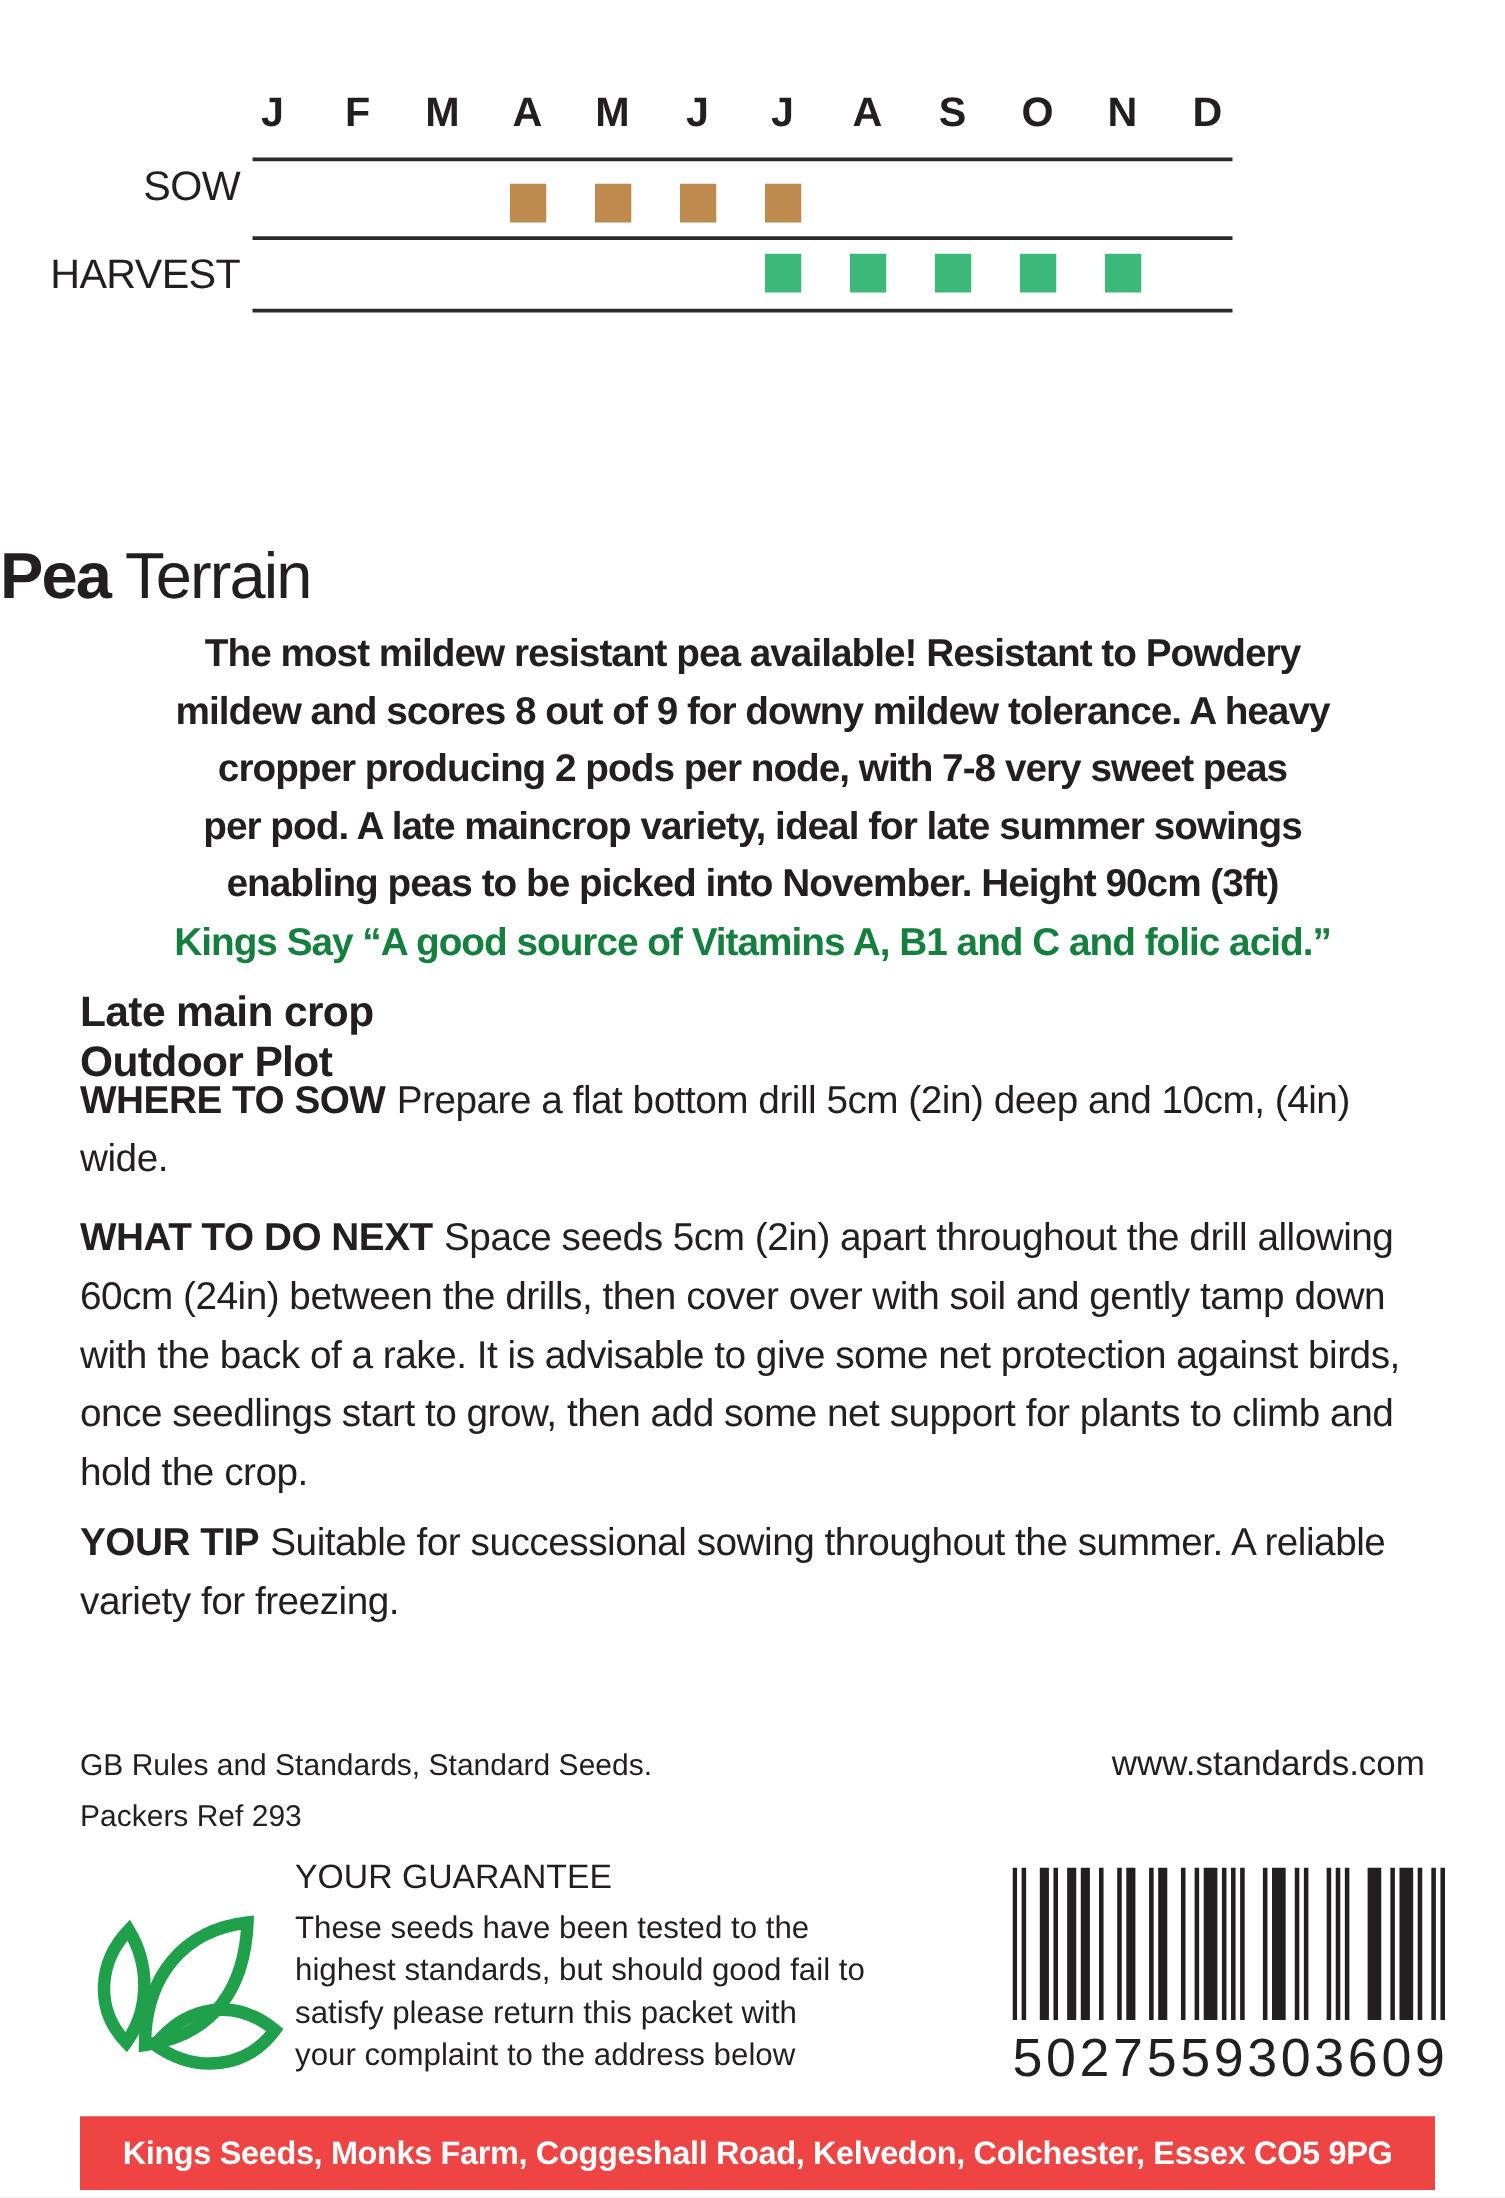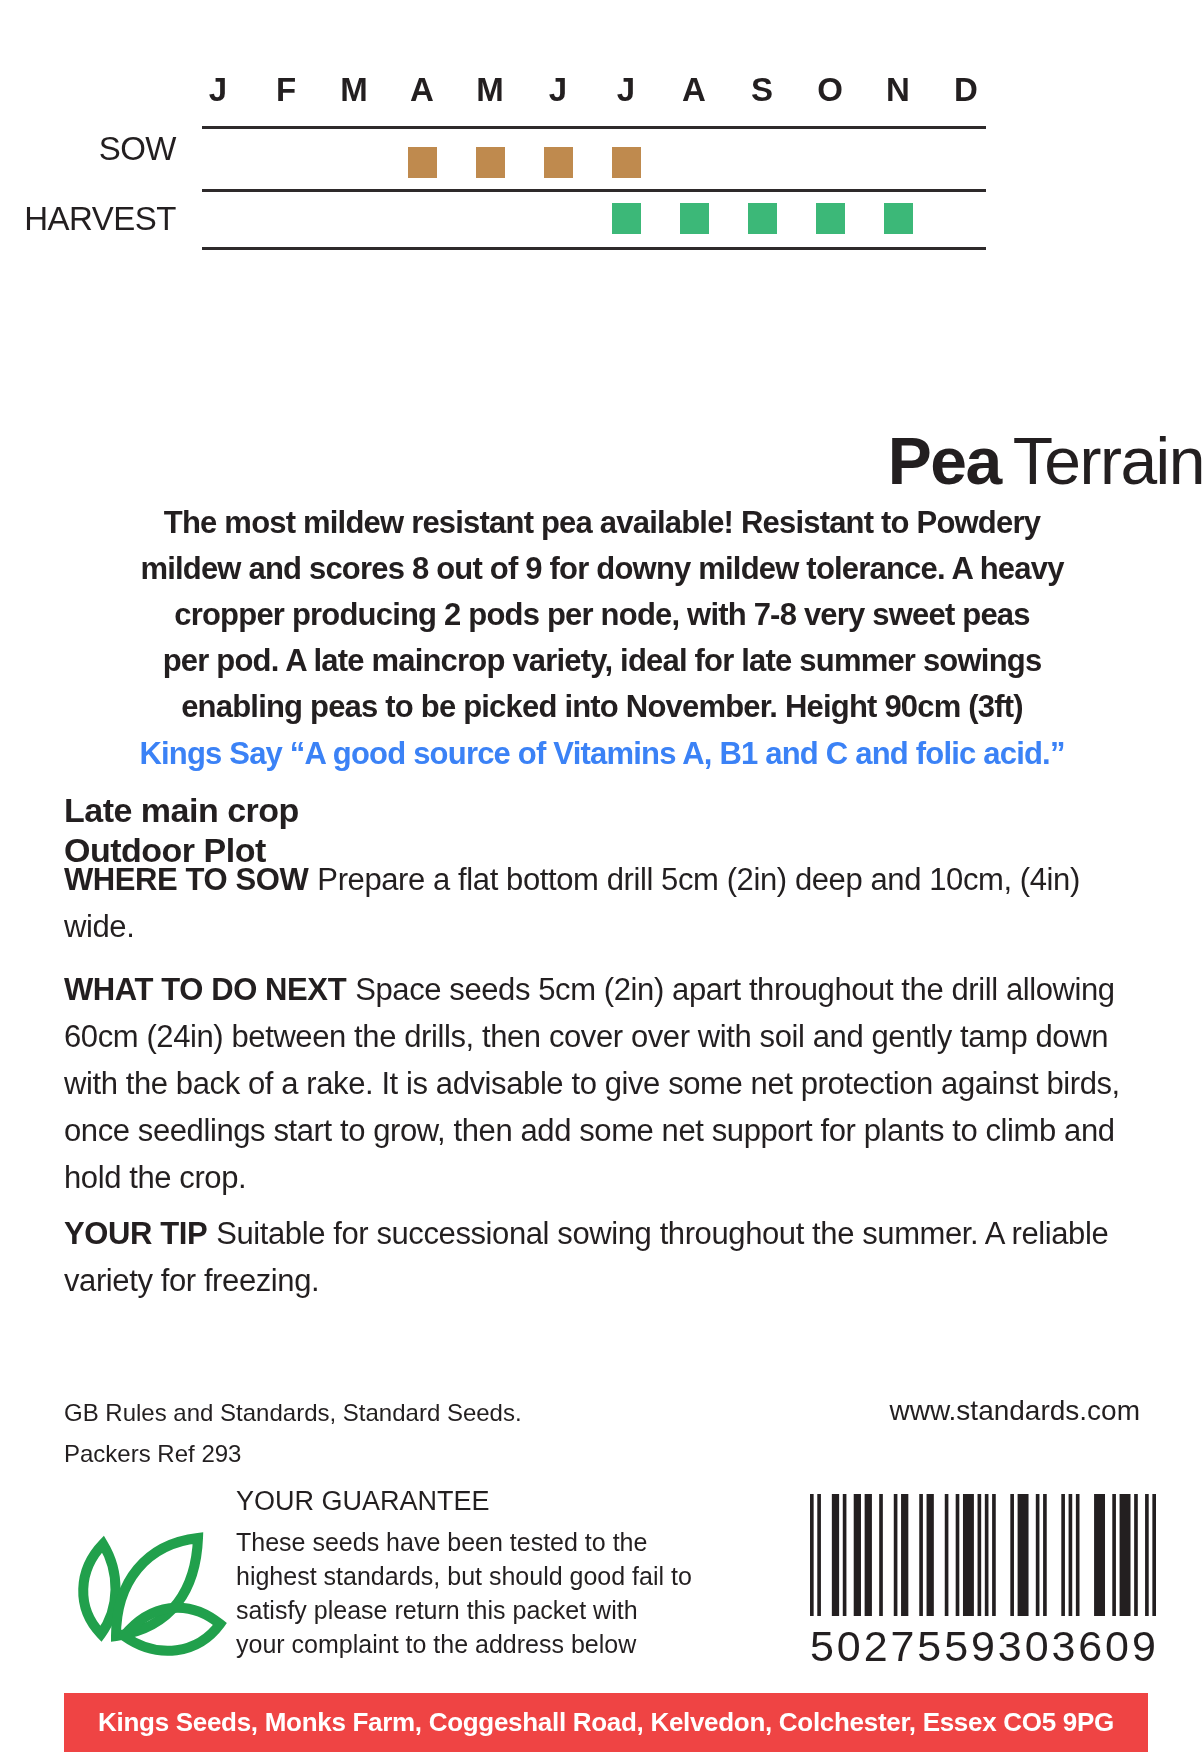--- a/index.html
+++ b/index.html
@@ -19,38 +19,38 @@
   .cal-row{
     position:absolute;left:184px;width:816px;height:31px;
     display:grid;grid-template-columns:repeat(12,1fr);
   }
   .cal-row-sow{top:147px}
   .cal-row-harvest{top:203px}
   .cal-cell{display:flex;align-items:center;justify-content:center;}
   .cal-square{width:29px;height:31px;}
   .cal-label{
     position:absolute;left:0;width:176px;text-align:right;
-    font-size:33px;line-height:36px;letter-spacing:-0.5px;
+    font-size:33px;line-height:36px;letter-spacing:-0.5px;padding-left:16px;
   }
   .cal-label-sow{top:131px}
   .cal-label-harvest{top:201px}
   
   .title{
-    position:absolute;top:426px;left:0;width:100%;text-align:right;
-    font-size:66px;line-height:70px;font-weight:400;letter-spacing:-1.5px;
+    position:absolute;top:426px;left:0;width:100%;text-align:left;
+    font-size:52px;line-height:70px;font-weight:400;letter-spacing:-1.5px;
   }
   .title .bold{font-weight:700;margin-right:12px;}
   .desc{
     position:absolute;top:500px;left:40px;width:1124px;text-align:center;
     font-weight:700;font-size:31px;line-height:46px;letter-spacing:-0.8px;
   }
   .kings-say{
     position:absolute;top:731px;left:40px;width:1124px;text-align:center;
     font-weight:700;font-size:31px;line-height:46px;letter-spacing:-0.8px;
-    color:#3b82f6;
+    color:#15803d;
   }
   .crop-row{
     position:absolute;top:790px;left:64px;width:1076px;
     display:flex;justify-content:space-between;
     font-weight:700;font-size:34px;line-height:40px;letter-spacing:-0.5px;flex-direction:column;
   }
   
   .section{
     position:absolute;left:64px;width:1080px;margin:0;
     font-size:31px;line-height:47px;letter-spacing:-0.4px;

